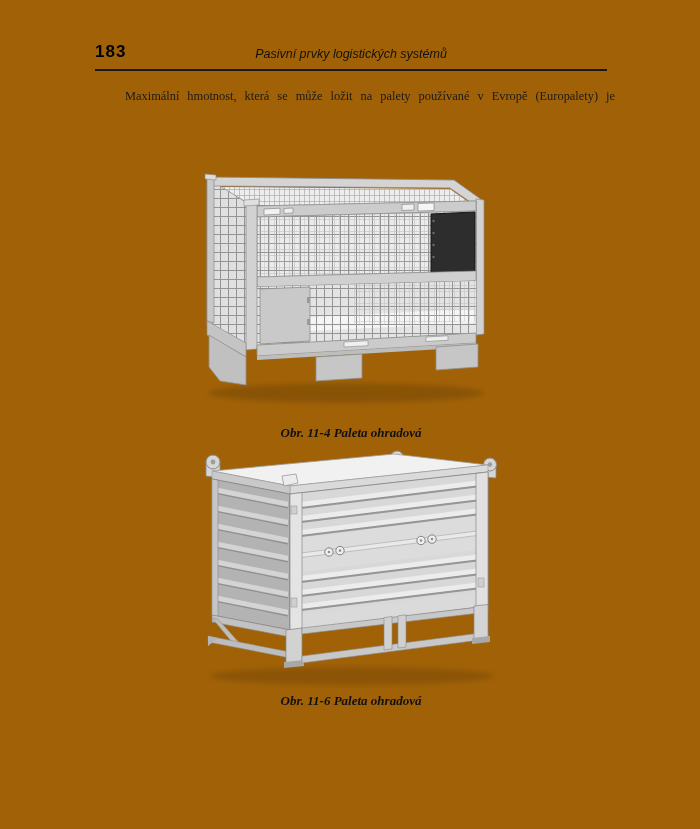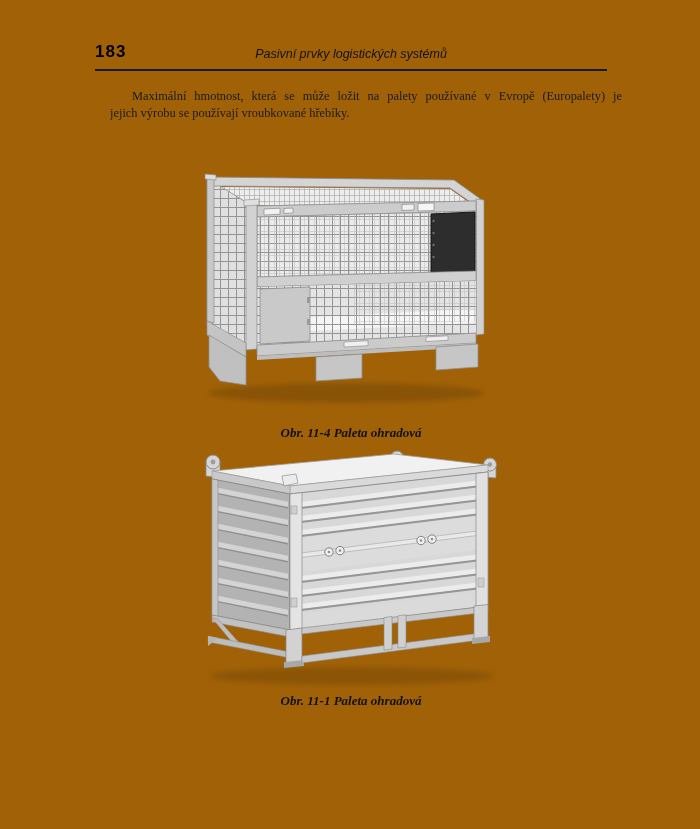--- a/index.html
+++ b/index.html
@@ -3,42 +3,41 @@
 <meta charset="utf-8">
 <style>
   html,body{margin:0;padding:0;background:#e9e9e9;}
   #page{position:relative;width:700px;height:829px;background:#a16207;margin:0 auto;overflow:hidden;
         font-family:"Liberation Serif", serif;color:#1a1a1a;}
   .hdr-title{position:absolute;left:95px;top:47px;width:512px;text-align:center;
              font-family:"Liberation Sans", sans-serif;font-style:italic;font-size:12.5px;color:#111;}
   .hdr-num{position:absolute;left:95px;top:42px;width:512px;text-align:left;
            font-family:"Liberation Sans", sans-serif;font-weight:bold;font-size:17px;letter-spacing:1px;color:#000;}
   .hdr-rule{position:absolute;left:95px;top:69px;width:512px;height:2px;background:#191919;}
-  .para{position:absolute;left:110px;top:89px;width:512px;}
+  .para{position:absolute;left:103px;top:89px;width:512px;}
   .para-line{white-space:nowrap;overflow:hidden;height:17.4px;font-size:12.4px;
              text-align:justify;text-align-last:justify;}
   .para-line.indent{text-indent:22px;}
   .para-line.last{text-align-last:left;}
   .fig{position:absolute;}
   .caption{position:absolute;left:95px;width:512px;text-align:center;
            font-style:italic;font-size:13px;color:#111;font-weight:bold;}
   svg{display:block;}
 </style>
 </head>
 <body>
 
 <div id="page">
 
   <div class="hdr-title">Pasivní prvky logistických systémů</div>
   <div class="hdr-num">183</div>
   <div class="hdr-rule"></div>
 
   <div class="para">
     <div class="para-line indent">Maximální hmotnost, která se může ložit na palety používané v Evropě (Europalety) je</div>
-    <div class="para-line last">jejich výrobu se používají vroubkované hřebíky.</div>
   </div>
 
   <div class="fig" style="left:204px;top:171px;">
     <svg width="282" height="242" viewBox="0 0 282 242">
       <defs>
         <pattern id="meshA" width="8" height="9" patternUnits="userSpaceOnUse">
           <path d="M0 .5H8M.5 0V9" stroke="#949494" stroke-width="1" fill="none"></path>
         </pattern>
         <pattern id="meshB" width="5" height="6" patternUnits="userSpaceOnUse">
           <path d="M0 .4H5M.4 0V6" stroke="#ababab" stroke-width="0.8" fill="none"></path>
@@ -244,15 +243,15 @@
         <polygon points="100,178 286,156 286,162 100,184" fill="#c8c8c8" stroke="#8a8a8a" stroke-width="0.6"></polygon>
         <polygon points="100,206 286,182 286,189 100,213" fill="#c8c8c8" stroke="#8a8a8a" stroke-width="0.6"></polygon>
         <polygon points="182,167.5 190,166.5 190,199 182,200" fill="#d0d0d0" stroke="#8a8a8a" stroke-width="0.6"></polygon>
         <polygon points="196,165.8 204,164.8 204,197 196,198" fill="#d0d0d0" stroke="#8a8a8a" stroke-width="0.6"></polygon>
         <polygon points="272,156 286,154.5 286,190 272,192" fill="#d4d4d4" stroke="#868686" stroke-width="0.7"></polygon>
         <polygon points="270,188 288,186 288,192 270,194" fill="#a8a8a8"></polygon>
       </g>
     </svg>
   </div>
 
-  <div class="caption" style="top:693px;">Obr. 11-1 Paleta ohradová</div>
+  <div class="caption" style="top:693px;">Obr. 11-6 Paleta ohradová</div>
 
 </div>
 
 </body></html>

